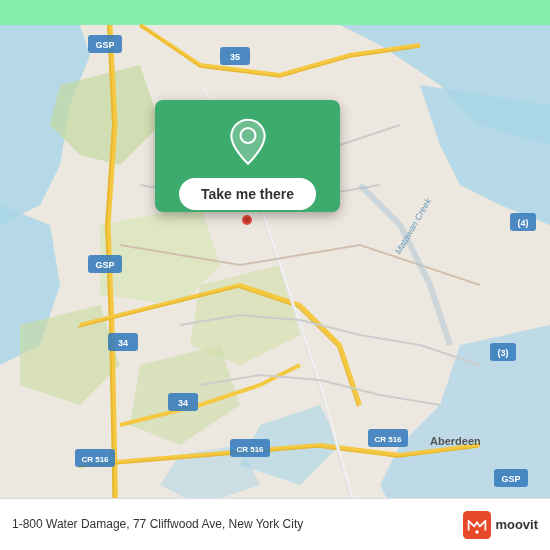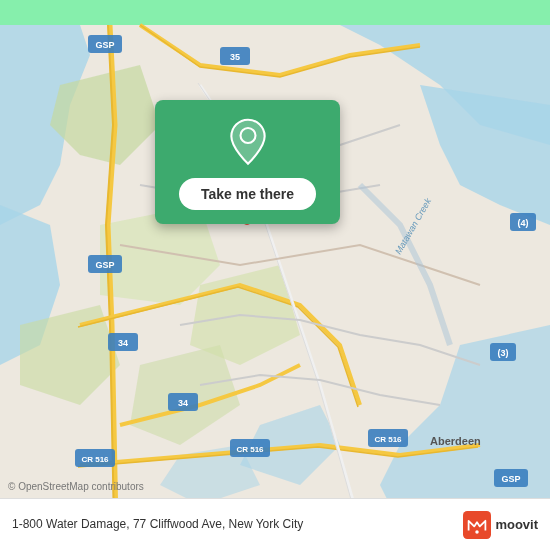--- a/index.html
+++ b/index.html
@@ -30,21 +30,21 @@
     #location-card {
       position: absolute;
       top: 100px;
       left: 155px;
       width: 185px;
       background-color: #3daa6e;
       border-radius: 8px;
       display: flex;
       flex-direction: column;
       align-items: center;
-      padding: 18px 16px 14px;
+      padding: 18px 16px 2px;
       box-shadow: 0 4px 12px rgba(0,0,0,0.3);
     }
 
     #pin-icon {
       width: 50px;
       height: 50px;
       margin-bottom: 10px;
     }
 
     #take-me-there-btn {
@@ -206,23 +206,20 @@
 
       <path d="M25,2 C14,2 5,11 5,22 C5,36 25,55 25,55 C25,55 45,36 45,22 C45,11 36,2 25,2 Z" fill="white" opacity="0.25"></path>
       <path d="M25,2 C14,2 5,11 5,22 C5,36 25,55 25,55 C25,55 45,36 45,22 C45,11 36,2 25,2 Z" fill="none" stroke="white" stroke-width="2.5"></path>
 
       <circle cx="25" cy="21" r="9" fill="none" stroke="white" stroke-width="2.5"></circle>
     </svg>
 
     <button id="take-me-there-btn">Take me there</button>
   </div>
 
-  <div id="osm-credit">
-    <span>© OpenStreetMap contributors</span>
-  </div>
 
   <div id="bottom-bar">
     <span id="address-text">1-800 Water Damage, 77 Cliffwood Ave, New York City</span>
 
     <div id="moovit-logo">
 
       <svg id="moovit-icon" viewBox="0 0 40 40" xmlns="http://www.w3.org/2000/svg">
 
         <rect width="40" height="40" rx="6" fill="#e8492a"></rect>
 

